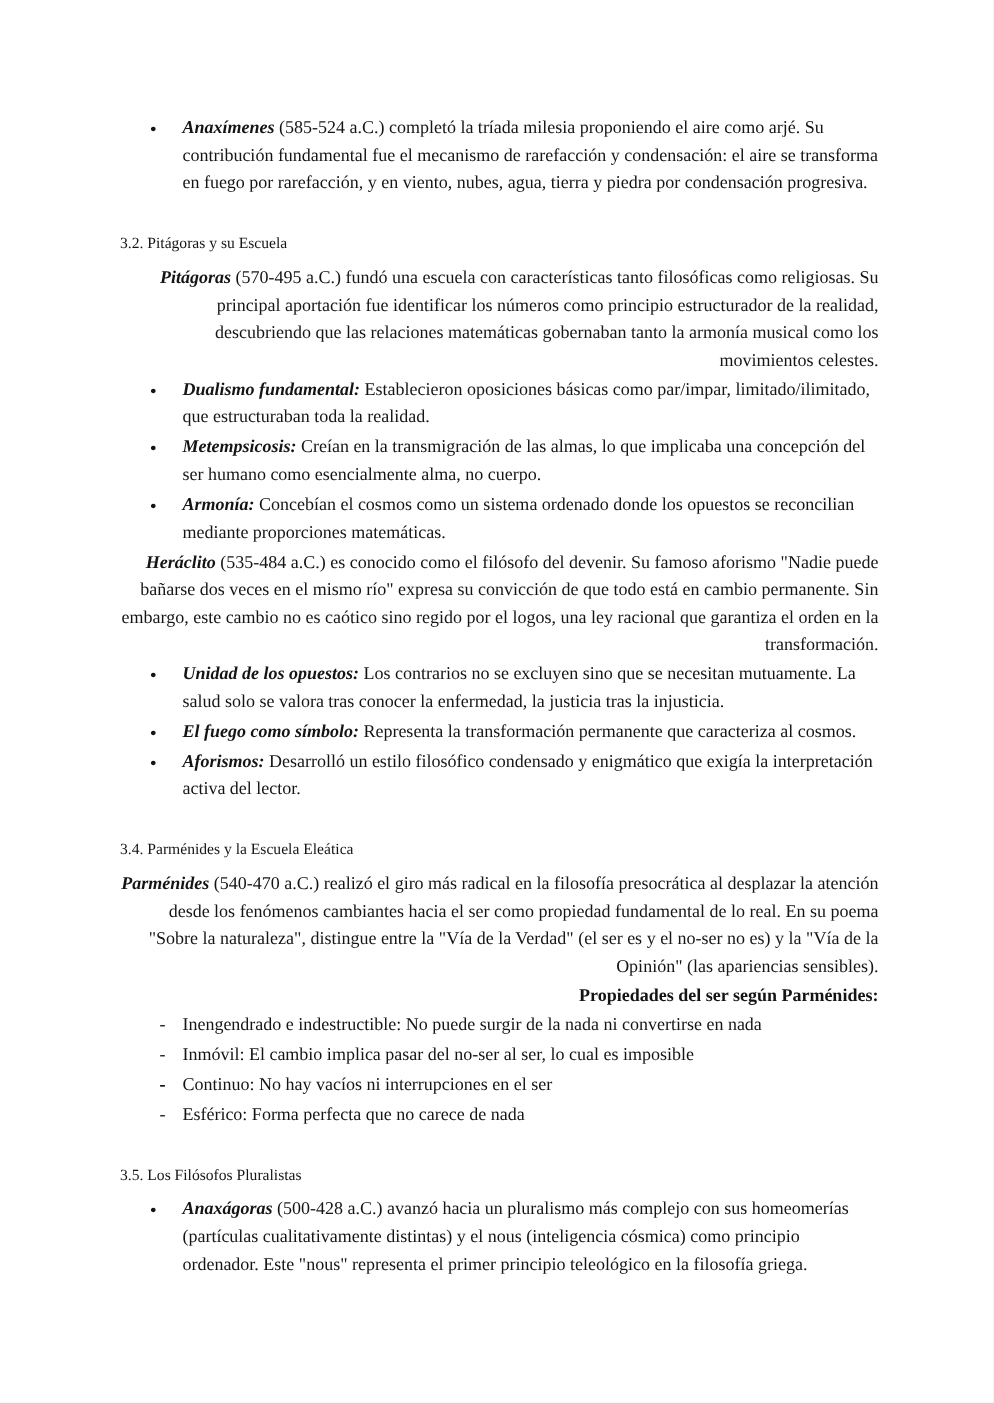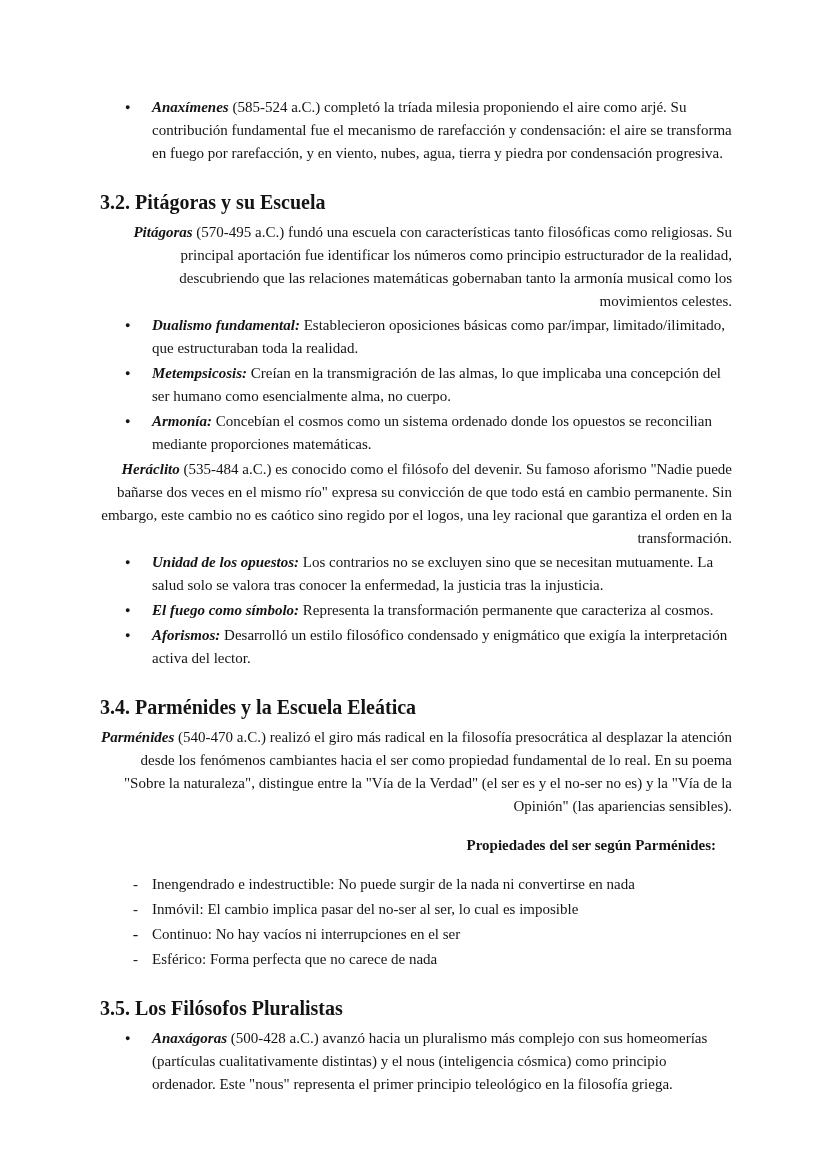--- a/index.html
+++ b/index.html
@@ -11,26 +11,26 @@
     margin: 0 auto;
     background: #ffffff;
     color: #141414;
     font-family: "Liberation Serif", "DejaVu Serif", serif;
     font-size: 15px;
     line-height: 23px;
     padding: 95px 96px 40px 100px;
     overflow: hidden;
   }
   .heading {
-    font-size: 20px;
-    font-weight: 700;
+    font-size: 13px;
+    font-weight: 400;
     margin: 26px 0 7px 0;
   }
   .para { margin: 0 0 1px 0; text-align: right; }
-  .bold-line { font-weight: 700; margin: 16px; }
+  .bold-line { font-weight: 700; margin: 0; }
   .list-item {
     position: relative;
     padding-left: 52px;
     margin: 1px 0 2px 0;
   }
   .bullet-item .marker {
     position: absolute;
     left: 25px;
     top: 0;
     font-size: 9px;

